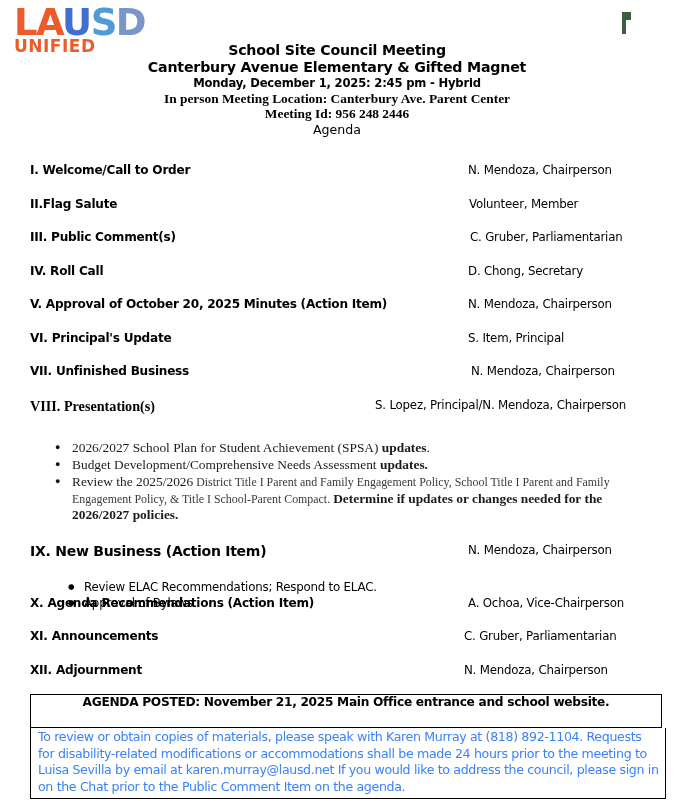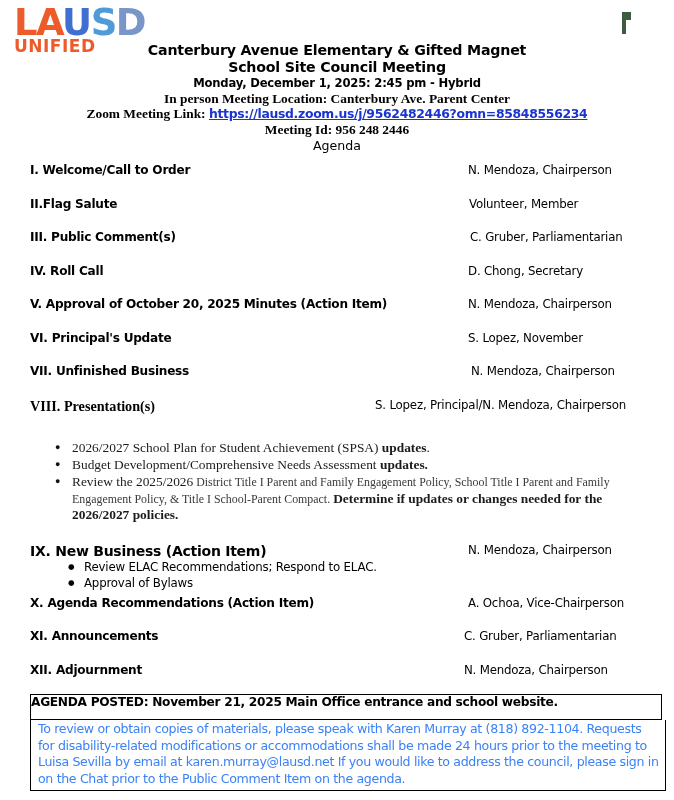--- a/index.html
+++ b/index.html
@@ -191,21 +191,21 @@
     color: #3a3a3a;
   }
   #pres-bullets .b3 {
     padding-right: 24px;
   }
 
   
   #nb-bullets {
     position: absolute;
     left: 0;
-    top: 560px;
+    top: 580px;
     width: 608px;
   }
   #nb-bullets ul {
     margin: 0;
     padding: 0 0 0 84px;
     list-style: none;
   }
   #nb-bullets li {
     position: relative;
     font-family: "DejaVu Sans", sans-serif;
@@ -223,22 +223,23 @@
 
   
   #footer {
     position: absolute;
     left: 30px;
     top: 694px;
   }
   #footer-head {
     box-sizing: border-box;
     width: 632px;
-    height: 26px;
+    height: 34px;
     border: 1.2px solid #000;
+    text-align: center;
     font-family: "DejaVu Sans", sans-serif;
     font-weight: bold;
     font-size: 12.2px;
     line-height: 15px;
     letter-spacing: -0.3px;
     white-space: nowrap;
     overflow: hidden;
   }
   #footer-body {
     box-sizing: border-box;
@@ -257,25 +258,24 @@
 <body>
 
 <div id="logo">
   <span class="logo-main"><span style="color: rgb(238, 91, 43);">LA</span><span style="color: rgb(63, 111, 208);">U</span><span style="color: rgb(78, 155, 216);">S</span><span style="color: rgb(122, 150, 200);">D</span></span>
   <span class="logo-unified" style="color: rgb(238, 91, 43);">UNIFIED</span>
 </div>
 
 <div id="green-mark"></div>
 
 <div id="header">
+  <div class="hdr-school">School Site Council Meeting</div>
   <div class="hdr-school">Canterbury Avenue Elementary &amp; Gifted Magnet</div>
-  <div class="hdr-school">School Site Council Meeting</div>
   <div class="hdr-when">Monday, December 1, 2025: 2:45 pm - Hybrid</div>
   <div class="hdr-loc">In person Meeting Location: Canterbury Ave. Parent Center</div>
-  <div class="hdr-zoom"><span>Zoom Meeting Link: </span><span class="link" style="color: rgb(26, 52, 208);">https://lausd.zoom.us/j/9562482446?omn=85848556234</span></div>
   <div class="hdr-mid">Meeting Id: 956 248 2446</div>
   <div class="hdr-agenda">Agenda</div>
 </div>
 
 <div id="agenda">
 
   <div class="row">
     <span class="left">I. Welcome/Call to Order</span>
     <span class="right" style="left:468px">N. Mendoza, Chairperson</span>
   </div>
@@ -295,21 +295,21 @@
     <span class="right" style="left:468px">D. Chong, Secretary</span>
   </div>
 
   <div class="row">
     <span class="left">V. Approval of October 20, 2025 Minutes  (Action Item)</span>
     <span class="right" style="left:468px">N. Mendoza, Chairperson</span>
   </div>
 
   <div class="row">
     <span class="left">VI. Principal's Update</span>
-    <span class="right" style="left:468px">S. Lopez, November</span>
+    <span class="right" style="left:468px">S. Item, Principal</span>
   </div>
 
   <div class="row">
     <span class="left">VII. Unfinished Business</span>
     <span class="right" style="left:471px">N. Mendoza, Chairperson</span>
   </div>
 
   <div class="row serif">
     <span class="left">VIII. Presentation(s)</span>
     <span class="right" style="left:375px;font-family:'DejaVu Sans',sans-serif;">S. Lopez, Principal/N. Mendoza, Chairperson</span>

